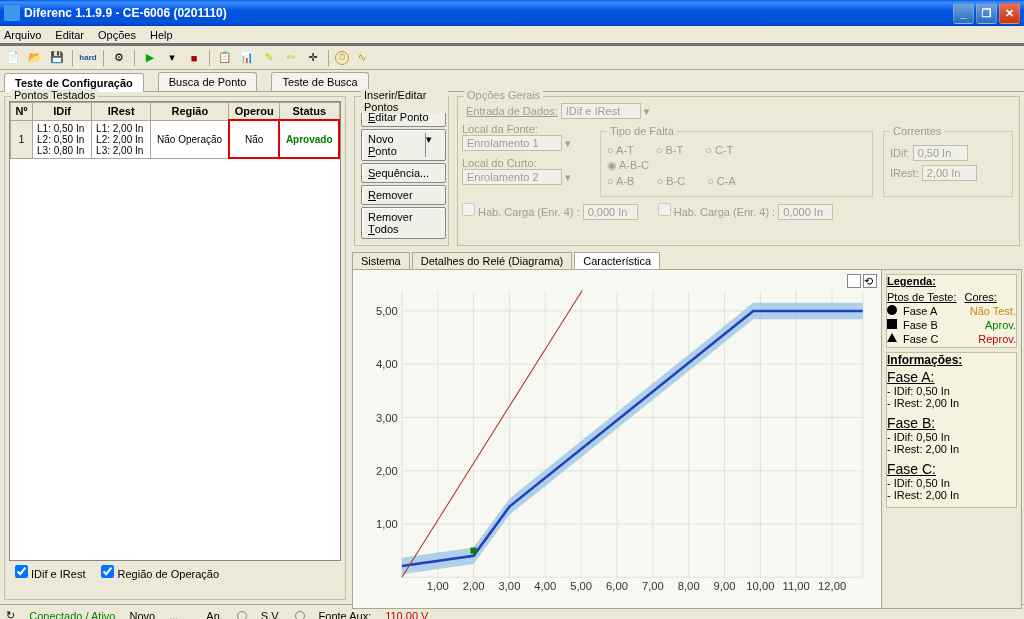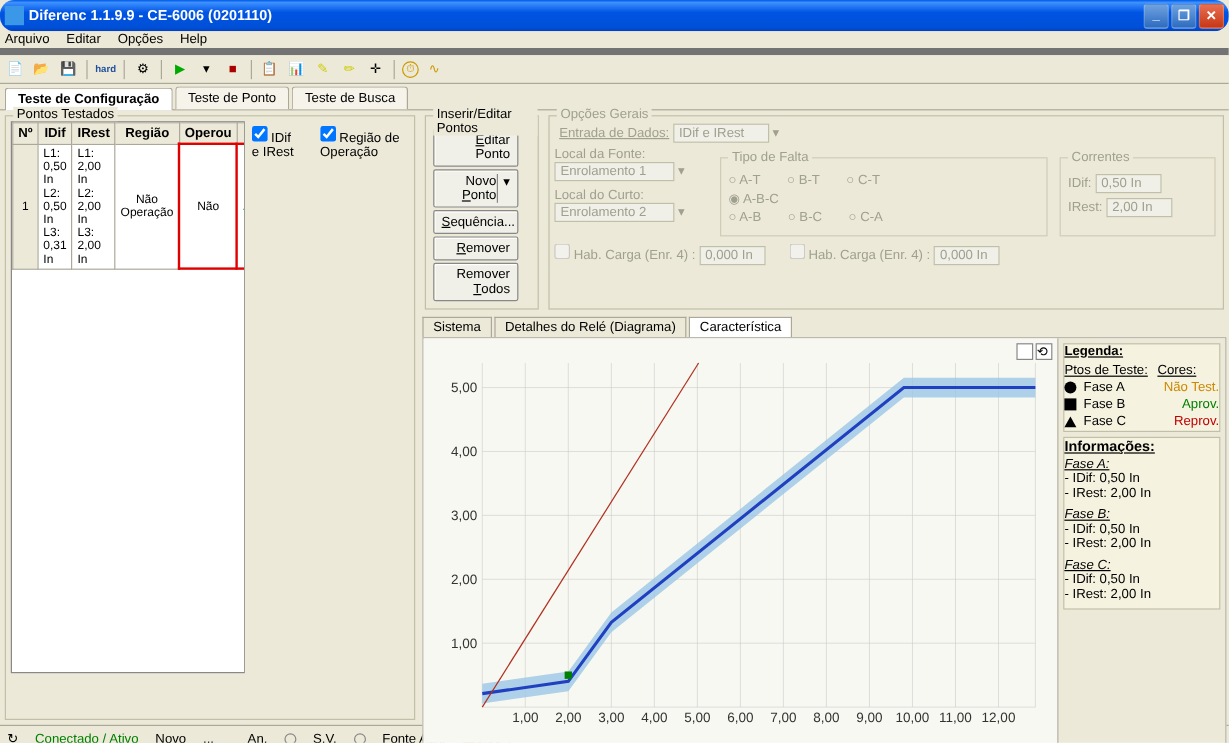--- a/index.html
+++ b/index.html
@@ -1,71 +1,71 @@
 <!DOCTYPE html>
 <html><head>
 <meta charset="utf-8">
 <style>
 * { box-sizing: border-box; margin: 0; padding: 0; font-family: Tahoma, Arial, sans-serif; font-size: 11px; }
 body { background: #ece9d8; width: 1024px; height: 619px; overflow: hidden; }
-.titlebar { background: linear-gradient(to bottom, #0058e6 0%, #3d91ff 8%, #0054e3 40%, #0050d7 88%, #003fc0 100%); height: 26px; display: flex; align-items: center; padding: 0 4px; color: #fff; border-radius: 12px; }
+.titlebar { background: linear-gradient(to bottom, #0058e6 0%, #3d91ff 8%, #0054e3 40%, #0050d7 88%, #003fc0 100%); height: 26px; display: flex; align-items: center; padding: 0 4px; color: #fff; }
 .titlebar .icon { width: 16px; height: 16px; background: #3b97e8; margin-right: 4px; }
 .titlebar .title { flex: 1; font-weight: bold; font-size: 12px; }
 .winbtns { display: flex; gap: 2px; }
 .winbtn { width: 21px; height: 21px; border-radius: 3px; display: flex; align-items: center; justify-content: center; color: #fff; font-weight: bold; border: 1px solid #fff3; }
 .winbtn.min, .winbtn.max { background: linear-gradient(#6fa3e0, #2d6bc0); }
 .winbtn.close { background: linear-gradient(#e67052, #c73615); }
-.menubar { background: #ece9d8; height: 20px; display: flex; align-items: center; padding: 0 4px; gap: 14px; border-bottom: 6px solid #737373; }
+.menubar { background: #ece9d8; height: 20px; display: flex; align-items: center; padding: 0 4px; gap: 14px; border-bottom: 3px solid #737373; }
 .menubar span { cursor: default; }
 .toolbar { background: #ece9d8; height: 24px; display: flex; align-items: center; padding: 2px 4px; gap: 4px; border-bottom: 1px solid #aca899; }
 .tbtn { width: 18px; height: 18px; display: inline-flex; align-items: center; justify-content: center; }
 .tsep { width: 1px; height: 16px; background: #aca899; margin: 0 2px; }
-.tabbar { display: flex; padding: 2px 4px 0 4px; gap: 0; }
+.tabbar { display: flex; padding: 2px 4px 0 4px; gap: 12px; }
 .tab { background: #f5f3ea; border: 1px solid #aca899; border-bottom: none; padding: 3px 10px; margin-right: 2px; border-radius: 3px 3px 0 0; cursor: pointer; }
 .tab.active { background: #fff; font-weight: bold; position: relative; top: 1px; }
 .workarea { display: flex; border-top: 1px solid #aca899; height: 513px; background: #ece9d8; }
 .leftpane { width: 350px; display: flex; flex-direction: column; padding: 2px; }
 .groupbox { border: 1px solid #c0c0a8; padding: 4px; margin: 2px; position: relative; }
 .groupbox > .gtitle { position: absolute; top: -8px; left: 6px; background: #ece9d8; padding: 0 3px; font-size: 11px; }
 .table-wrap { background: #fff; border: 1px solid #888; height: 460px; overflow: auto; }
 table.grid { border-collapse: collapse; width: 100%; }
 table.grid th { background: #ece9d8; border: 1px solid #aca899; padding: 2px 4px; font-weight: bold; text-align: center; }
 table.grid td { border: 1px solid #aca899; padding: 2px 4px; text-align: center; background: #fff; font-size: 10px; }
 table.grid td.num { background: #ece9d8; }
 .hl-red { border: 2px solid #e00000 !important; color: #008000; font-weight: bold; }
 .hl-red2 { border: 2px solid #e00000 !important; }
 .checks { padding: 4px 6px; display: flex; gap: 16px; }
 .rightpane { flex: 1; display: flex; flex-direction: column; padding: 2px; position: relative; }
 .opts-row { display: flex; gap: 4px; }
 .edit-group { width: 95px; }
-.btn { background: #f0f0e8; border: 1px solid #888; border-radius: 2px; padding: 3px 6px; margin: 2px; display: block; width: 71px; text-align: right; cursor: pointer; box-shadow: 1px 1px 0 #fff inset; }
+.btn { background: #f0f0e8; border: 1px solid #888; border-radius: 2px; padding: 3px 6px; margin: 2px; display: block; width: 85px; text-align: left; cursor: pointer; box-shadow: 1px 1px 0 #fff inset; }
 .btn.combo { display: flex; }
 .btn.combo .arrow { border-left: 1px solid #888; width: 14px; margin-left: auto; }
 .disabled-text { color: #a0a090; }
 fieldset.thin { border: 1px solid #d0ccb8; padding: 4px 6px 6px 6px; margin: 2px; }
 fieldset.thin legend { color: #a0a090; padding: 0 3px; }
 .radio-row { display: flex; gap: 22px; margin: 3px 0; color: #a0a090; }
 .inputlike { border: 1px solid #c0c0a8; background: #f0f0e8; padding: 1px 4px; width: 55px; display: inline-block; color: #a0a090; }
 .subtabs { display: flex; margin-top: 4px; }
 .subtab { border: 1px solid #aca899; padding: 2px 8px; background: #ece9d8; border-bottom: none; margin-right: 2px; }
 .subtab.active { background: #fff; }
 .chartwrap { display: flex; border: 1px solid #aca899; background: #fff; height: 340px; }
 .chart { flex: 1; position: relative; background: #f8f8f2; }
 .legend-pane { width: 140px; border-left: 1px solid #aca899; padding: 4px; background: #ece9d8; }
 .legend-pane .grp { border: 1px solid #c0c0a8; background: #f5f2e0; padding: 0; margin-bottom: 4px; }
 .legend-pane .hdr { text-decoration: underline; font-weight: bold; margin-bottom: 4px; }
-.lrow { display: flex; align-items: center; gap: 6px; margin: 2px 0; }
+.lrow { display: flex; gap: 6px; margin: 2px 0; }
 .lrow .sh { width: 10px; height: 10px; }
 .statusbar { height: 22px; background: #ece9d8; border-top: 1px solid #aca899; display: flex; align-items: center; padding: 0 6px; gap: 14px; }
 .stat-green { color: #008000; }
 .stat-red { color: #c00000; }
 svg.chartsvg { width: 100%; height: 100%; }
 .infohdr { text-decoration: underline; font-weight: bold; font-size: 12px; margin-bottom: 2px; }
 .faseblk { margin-bottom: 6px; }
-.faseblk u { font-size: 11px; font-style: italic; }
+.faseblk u { font-size: 14px; }
 </style>
 </head>
 <body>
 
 <div class="titlebar">
   <div class="icon"></div>
   <div class="title">Diferenc 1.1.9.9 - CE-6006 (0201110)</div>
   <div class="winbtns">
     <div class="winbtn min">_</div>
     <div class="winbtn max">❐</div>
@@ -98,44 +98,44 @@
   <span class="tbtn" style="color:#cc0">✎</span>
   <span class="tbtn" style="color:#cc0">✏</span>
   <span class="tbtn">✛</span>
   <span class="tsep"></span>
   <span class="tbtn" style="border:1px solid #c90;border-radius:50%;width:14px;height:14px;color:#c90;font-size:9px">⏱</span>
   <span class="tbtn" style="color:#c90">∿</span>
 </div>
 
 <div class="tabbar">
   <div class="tab active">Teste de Configuração</div>
-  <div class="tab">Teste de Ponto</div>
+  <div class="tab">Busca de Ponto</div>
   <div class="tab">Teste de Busca</div>
 </div>
 
 <div class="workarea">
   <div class="leftpane">
-    <div class="groupbox" style="flex:1;display:flex;flex-direction:row">
+    <div class="groupbox" style="flex:1;display:flex;flex-direction:column">
       <div class="gtitle">Pontos Testados</div>
       <div class="table-wrap">
         <table class="grid">
           <tbody>
               <tr>
             <th>Nº</th>
             <th>IDif</th>
             <th>IRest</th>
             <th>Região</th>
             <th>Operou</th>
             <th>Status</th>
           </tr>
           <tr>
             <td class="num">1</td>
             <td style="white-space:pre-line;text-align:left">L1: 0,50 In
 L2: 0,50 In
-L3: 0,31 In</td>
+L3: 0,80 In</td>
             <td style="white-space:pre-line;text-align:left">L1: 2,00 In
 L2: 2,00 In
 L3: 2,00 In</td>
             <td>Não Operação</td>
             <td class="hl-red2">Não</td>
             <td class="hl-red">Aprovado</td>
           </tr>
         </tbody>
           </table>
       </div>

